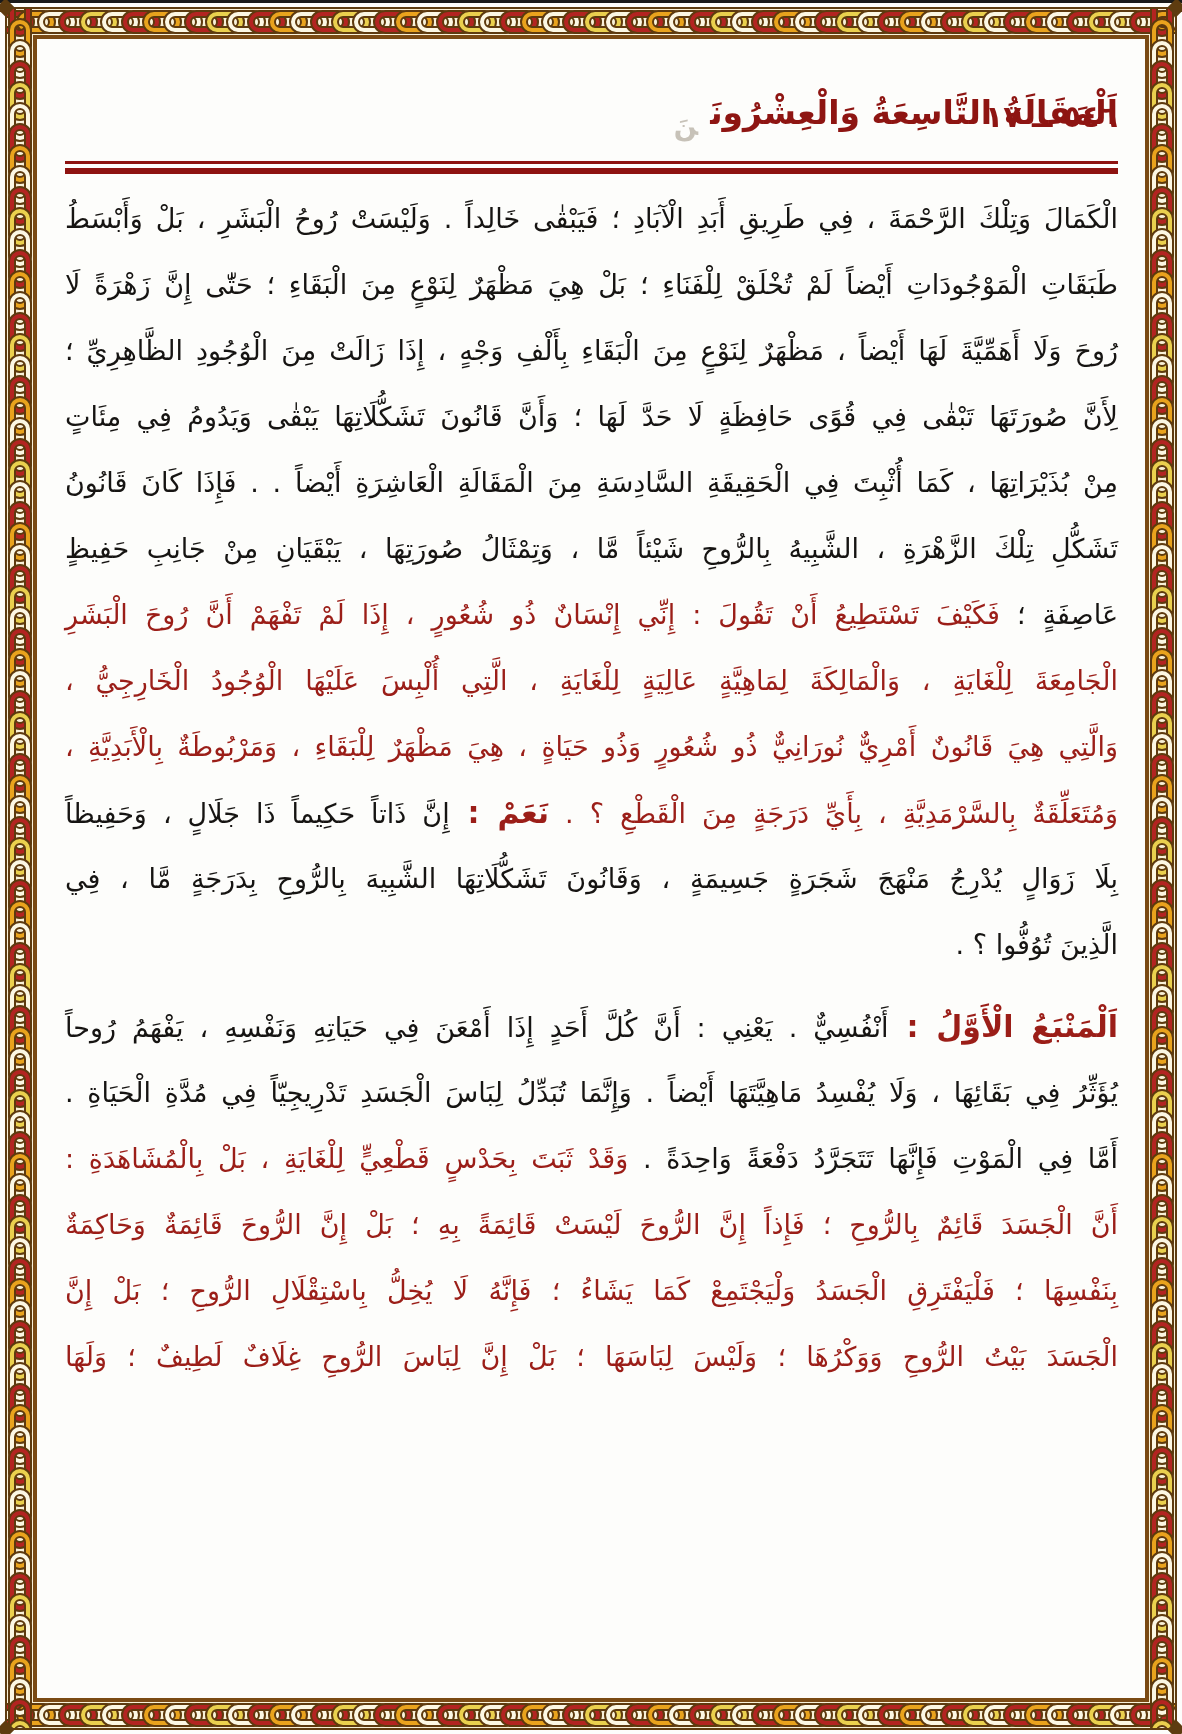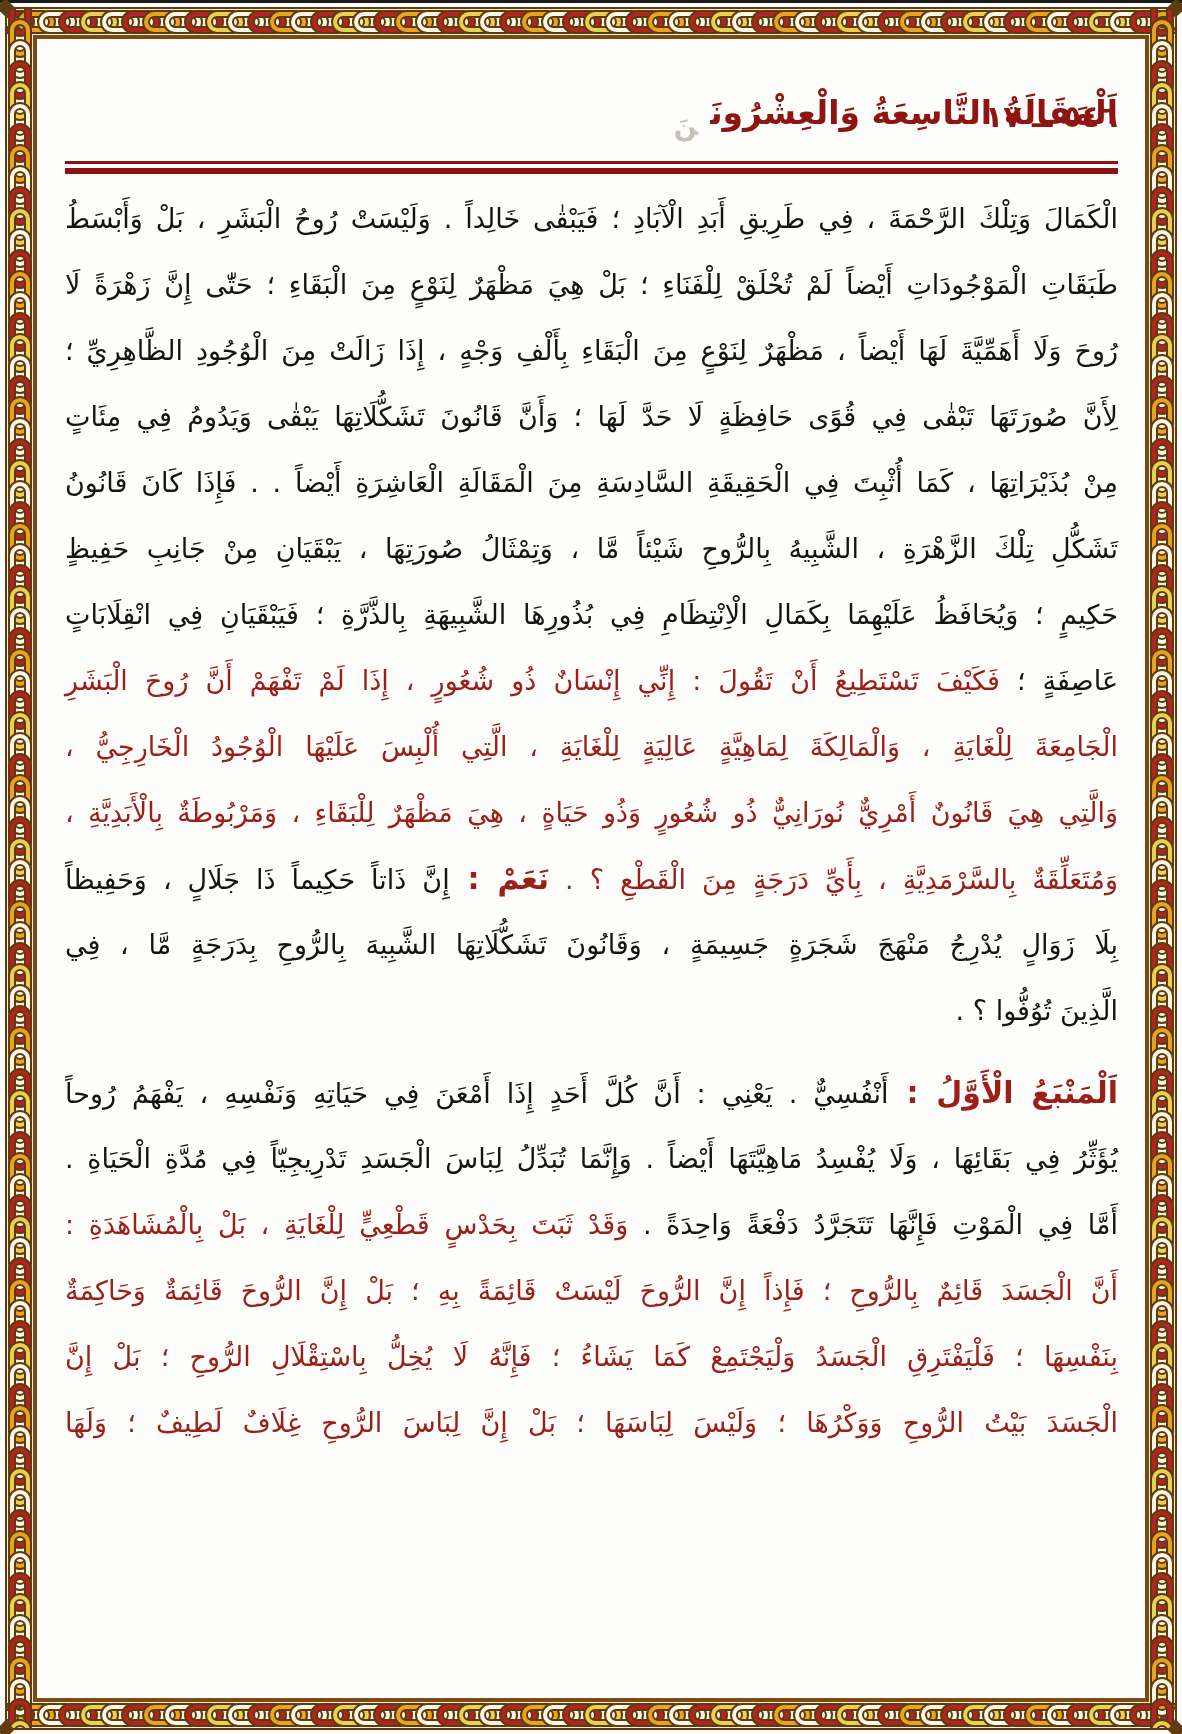--- a/index.html
+++ b/index.html
@@ -633,21 +633,20 @@
 
         <div class="rule"></div>
 
         <div class="body">
             <div class="line"><span class="blk">الْكَمَالَ وَتِلْكَ الرَّحْمَةَ ، فِي طَرِيقِ أَبَدِ الْآبَادِ ؛ فَيَبْقٰى خَالِداً . وَلَيْسَتْ رُوحُ الْبَشَرِ ، بَلْ وَأَبْسَطُ</span></div>
             <div class="line"><span class="blk">طَبَقَاتِ الْمَوْجُودَاتِ أَيْضاً لَمْ تُخْلَقْ لِلْفَنَاءِ ؛ بَلْ هِيَ مَظْهَرٌ لِنَوْعٍ مِنَ الْبَقَاءِ ؛ حَتّٰى إِنَّ زَهْرَةً لَا</span></div>
             <div class="line"><span class="blk">رُوحَ وَلَا أَهَمِّيَّةَ لَهَا أَيْضاً ، مَظْهَرٌ لِنَوْعٍ مِنَ الْبَقَاءِ بِأَلْفِ وَجْهٍ ، إِذَا زَالَتْ مِنَ الْوُجُودِ الظَّاهِرِيِّ ؛</span></div>
             <div class="line"><span class="blk">لِأَنَّ صُورَتَهَا تَبْقٰى فِي قُوًى حَافِظَةٍ لَا حَدَّ لَهَا ؛ وَأَنَّ قَانُونَ تَشَكُّلَاتِهَا يَبْقٰى وَيَدُومُ فِي مِئَاتٍ</span></div>
             <div class="line"><span class="blk">مِنْ بُذَيْرَاتِهَا ، كَمَا أُثْبِتَ فِي الْحَقِيقَةِ السَّادِسَةِ مِنَ الْمَقَالَةِ الْعَاشِرَةِ أَيْضاً . . فَإِذَا كَانَ قَانُونُ</span></div>
             <div class="line"><span class="blk">تَشَكُّلِ تِلْكَ الزَّهْرَةِ ، الشَّبِيهُ بِالرُّوحِ شَيْئاً مَّا ، وَتِمْثَالُ صُورَتِهَا ، يَبْقَيَانِ مِنْ جَانِبِ حَفِيظٍ</span></div>
-            <div class="line"><span class="blk">حَكِيمٍ ؛ وَيُحَافَظُ عَلَيْهِمَا بِكَمَالِ الْاِنْتِظَامِ فِي بُذُورِهَا الشَّبِيهَةِ بِالذَّرَّةِ ؛ فَيَبْقَيَانِ فِي انْقِلَابَاتٍ</span></div>
             <div class="line"><span class="blk">عَاصِفَةٍ ؛ </span><span class="red">فَكَيْفَ تَسْتَطِيعُ أَنْ تَقُولَ : إِنِّي إِنْسَانٌ ذُو شُعُورٍ ، إِذَا لَمْ تَفْهَمْ أَنَّ رُوحَ الْبَشَرِ</span></div>
             <div class="line"><span class="red">الْجَامِعَةَ لِلْغَايَةِ ، وَالْمَالِكَةَ لِمَاهِيَّةٍ عَالِيَةٍ لِلْغَايَةِ ، الَّتِي أُلْبِسَ عَلَيْهَا الْوُجُودُ الْخَارِجِيُّ ،</span></div>
             <div class="line"><span class="red">وَالَّتِي هِيَ قَانُونٌ أَمْرِيٌّ نُورَانِيٌّ ذُو شُعُورٍ وَذُو حَيَاةٍ ، هِيَ مَظْهَرٌ لِلْبَقَاءِ ، وَمَرْبُوطَةٌ بِالْأَبَدِيَّةِ ،</span></div>
             <div class="line"><span class="red">وَمُتَعَلِّقَةٌ بِالسَّرْمَدِيَّةِ ، بِأَيِّ دَرَجَةٍ مِنَ الْقَطْعِ ؟ . </span><span class="red bold">نَعَمْ : </span><span class="blk">إِنَّ ذَاتاً حَكِيماً ذَا جَلَالٍ ، وَحَفِيظاً</span></div>
             <div class="line"><span class="blk">بِلَا زَوَالٍ يُدْرِجُ مَنْهَجَ شَجَرَةٍ جَسِيمَةٍ ، وَقَانُونَ تَشَكُّلَاتِهَا الشَّبِيهَ بِالرُّوحِ بِدَرَجَةٍ مَّا ، فِي</span></div>
             <div class="line end"><span class="blk">الَّذِينَ تُوُفُّوا ؟ .</span></div>
             <div class="line gap"><span class="red bold">اَلْمَنْبَعُ الْأَوَّلُ : </span><span class="blk">أَنْفُسِيٌّ . يَعْنِي : أَنَّ كُلَّ أَحَدٍ إِذَا أَمْعَنَ فِي حَيَاتِهِ وَنَفْسِهِ ، يَفْهَمُ رُوحاً</span></div>
             <div class="line"><span class="blk">يُؤَثِّرُ فِي بَقَائِهَا ، وَلَا يُفْسِدُ مَاهِيَّتَهَا أَيْضاً . وَإِنَّمَا تُبَدِّلُ لِبَاسَ الْجَسَدِ تَدْرِيجِيّاً فِي مُدَّةِ الْحَيَاةِ .</span></div>
             <div class="line"><span class="blk">أَمَّا فِي الْمَوْتِ فَإِنَّهَا تَتَجَرَّدُ دَفْعَةً وَاحِدَةً . </span><span class="red">وَقَدْ ثَبَتَ بِحَدْسٍ قَطْعِيٍّ لِلْغَايَةِ ، بَلْ بِالْمُشَاهَدَةِ :</span></div>
             <div class="line"><span class="red">أَنَّ الْجَسَدَ قَائِمٌ بِالرُّوحِ ؛ فَإِذاً إِنَّ الرُّوحَ لَيْسَتْ قَائِمَةً بِهِ ؛ بَلْ إِنَّ الرُّوحَ قَائِمَةٌ وَحَاكِمَةٌ</span></div>

